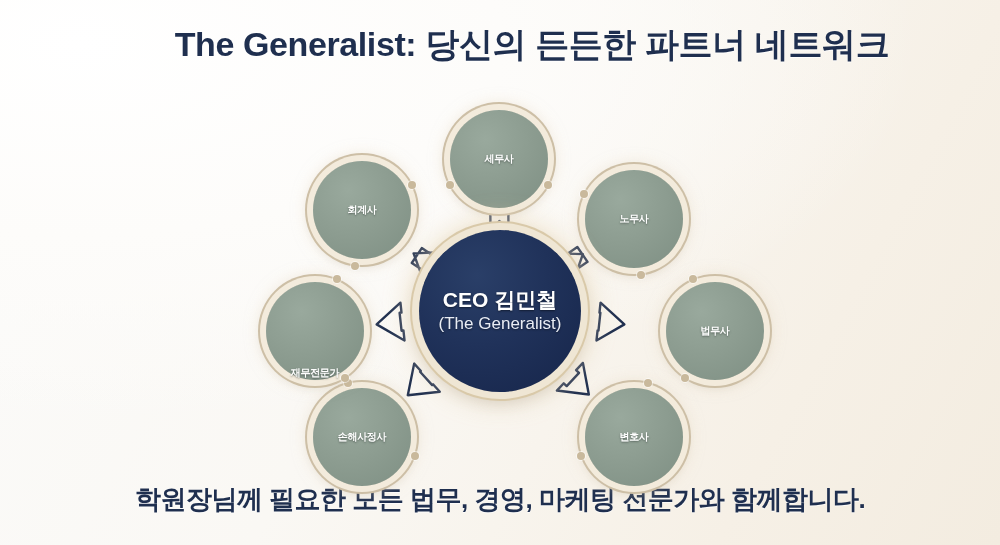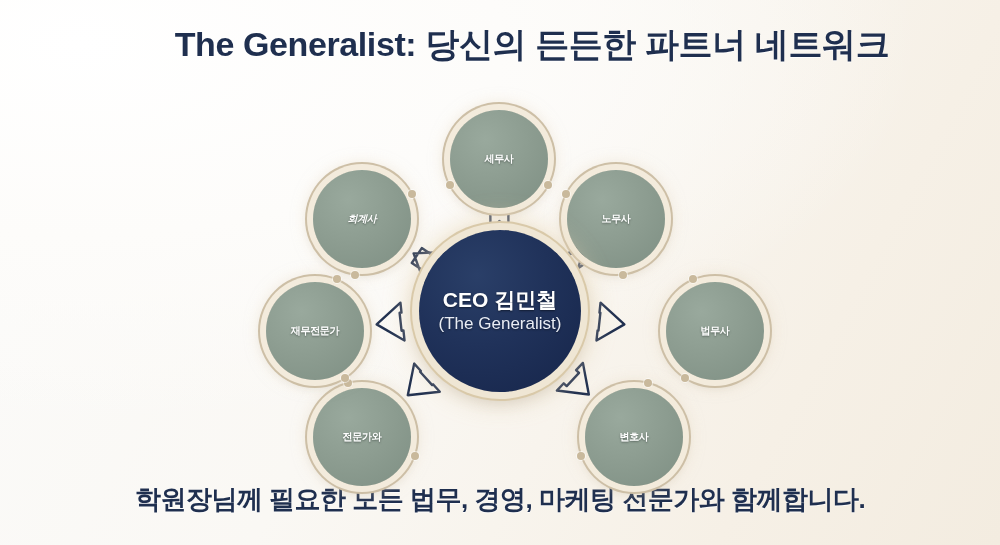--- a/index.html
+++ b/index.html
@@ -161,46 +161,46 @@
       <div id="hub-title">CEO 김민철</div>
       <div id="hub-sub">(The Generalist)</div>
     </div>
 
     <div id="node-container">
         <div class="node" style="left: 450px; top: 22px;">
           <span class="node-label">세무사</span>
           <span class="dot" style="left: -4.44507px; top: 71.2904px;"></span>
           <span class="dot" style="left: 94.4451px; top: 71.2904px;"></span>
         </div>
-        <div class="node" style="left: 567px; top: 82px;">
+        <div class="node" style="left: 585px; top: 82px;">
           <span class="node-label">노무사</span>
           <span class="dot" style="left: -4.89637px; top: 19.5765px;"></span>
           <span class="dot" style="left: 51.8247px; top: 100.583px;"></span>
         </div>
         <div class="node" style="left: 666px; top: 194px;">
           <span class="node-label">법무사</span>
           <span class="dot" style="left: 23.1191px; top: -6.54827px;"></span>
           <span class="dot" style="left: 14.5002px; top: 91.9656px;"></span>
         </div>
         <div class="node" style="left: 585px; top: 300px;">
           <span class="node-label">변호사</span>
           <span class="dot" style="left: 58.5476px; top: -9.33656px;"></span>
           <span class="dot" style="left: -7.62279px; top: 64.1531px;"></span>
         </div>
         <div class="node" style="left: 313px; top: 300px;">
-          <span class="node-label">전문가와</span>
+          <span class="node-label">손해사정사</span>
           <span class="dot" style="left: 97.6228px; top: 64.1531px;"></span>
           <span class="dot" style="left: 31.4524px; top: -9.33656px;"></span>
         </div>
-        <div class="node" style="left: 266px; top: 194px;">
+        <div class="node" style="left: 266px; top: 194px; align-items: flex-end;">
           <span class="node-label">재무전문가</span>
           <span class="dot" style="left: 75.4998px; top: 91.9656px;"></span>
           <span class="dot" style="left: 66.8809px; top: -6.54827px;"></span>
         </div>
-        <div class="node" style="left: 313px; top: 82px; font-style: italic;">
+        <div class="node" style="left: 313px; top: 73px;">
           <span class="node-label">회계사</span>
           <span class="dot" style="left: 38.1753px; top: 100.583px;"></span>
           <span class="dot" style="left: 94.8964px; top: 19.5765px;"></span>
         </div>
       </div>
   </div>
 
   <div id="caption">학원장님께 필요한 모든 법무, 경영, 마케팅 전문가와 함께합니다.</div>
 </div>
 

